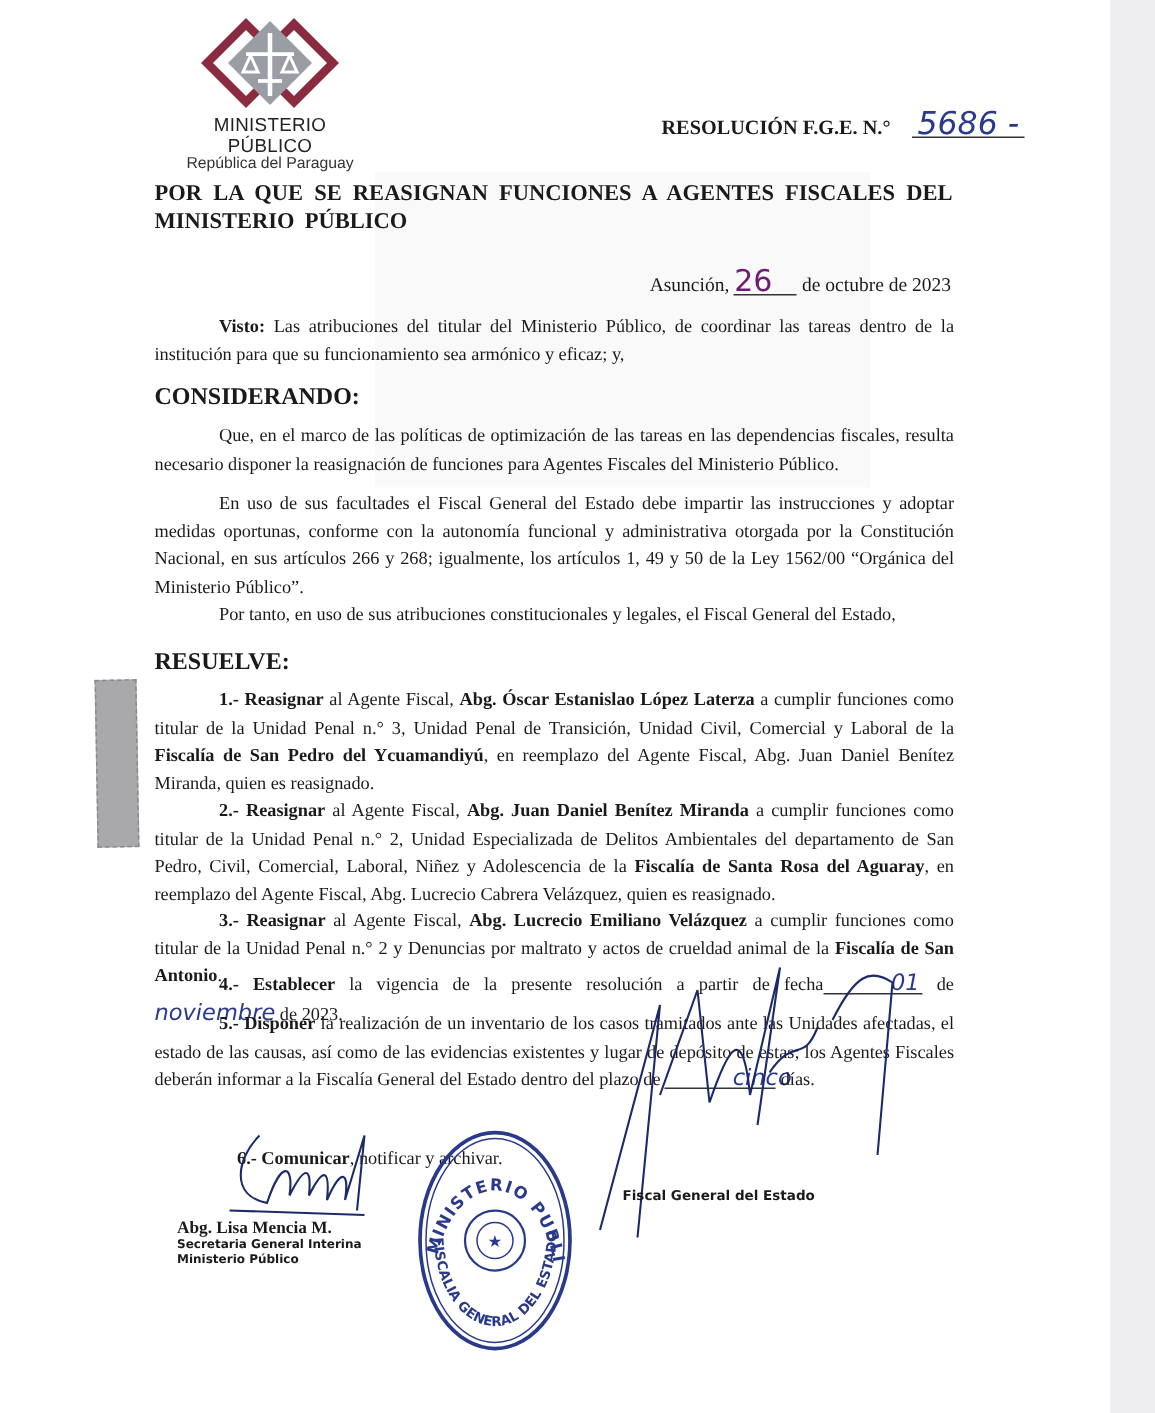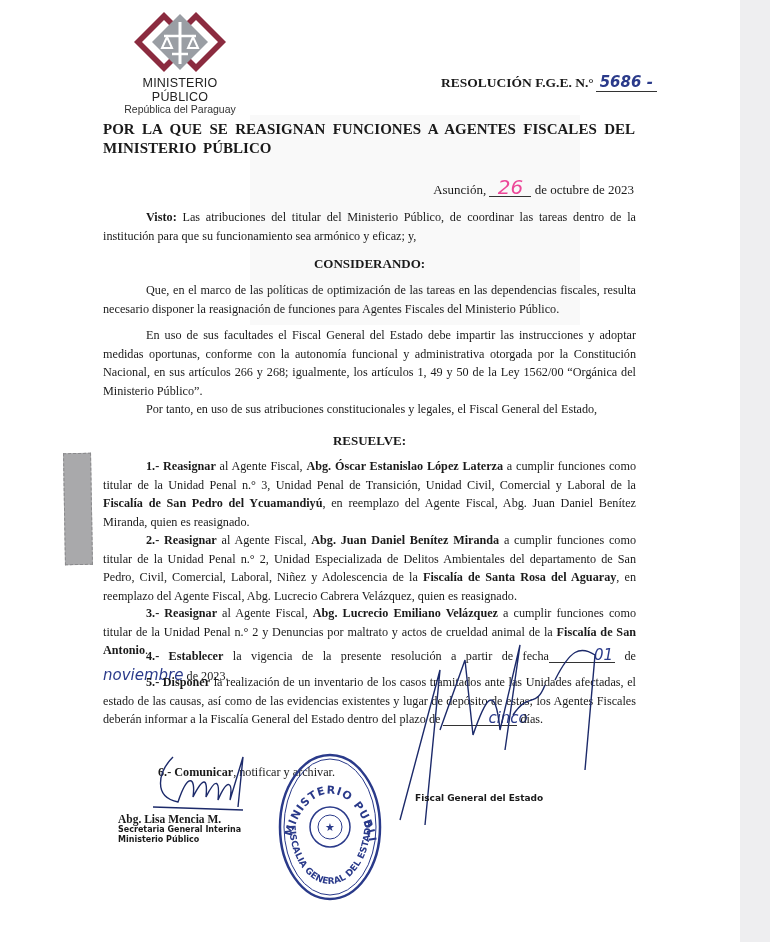--- a/index.html
+++ b/index.html
@@ -23,42 +23,42 @@
     background: #f6f6f6; opacity: 0.7;
   }
   .logo { position: absolute; left: 115px; top: 10px; width: 130px; height: 100px; text-align: center; }
   .logo svg { display: block; margin: 0 auto; }
   .logo .l1 { font-family: "Liberation Sans", sans-serif; font-size: 12.5px; color: #222; letter-spacing: 0.2px; margin-top: 2px; }
   .logo .l2 { font-family: "Liberation Sans", sans-serif; font-size: 10.5px; color: #333; margin-top: -1px; }
   .resno {
     position: absolute; left: 441px; top: 73px; font-weight: bold; font-size: 13.5px;
   }
   .resno .num {
-    font-family: "DejaVu Sans", sans-serif; font-weight: bold; font-style: italic;
-    color: #2a3a8a; font-size: 15px; display: inline-block; border-bottom: 1px solid #333;
-    padding: 0 4px; line-height: 18px; margin-left: 2px;
+    font-family: "DejaVu Sans", sans-serif; font-weight: normal; font-style: italic;
+    color: #2a3a8a; font-size: 21px; display: inline-block; border-bottom: 1px solid #333;
+    padding: 0 4px; line-height: 18px; margin-left: 14px;
   }
   .title {
     position: absolute; left: 103px; top: 120px; width: 532px; font-weight: bold; font-size: 15px;
     text-align: justify; text-align-last: left; line-height: 19px; word-spacing: 3px;
   }
   .date {
     position: absolute; right: 136px; top: 178px; font-size: 13px;
   }
   .hand {
-    font-family: "DejaVu Sans", sans-serif; font-style: italic; color: #ec4899;
-    display: inline-block; border-bottom: 1px solid #333; text-align: center;
+    font-family: "DejaVu Sans", sans-serif; color: #701a75;
+    display: inline-block; border-bottom: 1px solid #333; 
   }
   .date .hand { width: 42px; font-size: 20px; line-height: 18px; }
   .para {
     position: absolute; left: 103px; width: 533px; font-size: 12.2px; line-height: 18.5px;
     text-align: justify; text-indent: 43px;
   }
   .heading {
-    position: absolute; left: 103px; width: 533px; text-align: center; font-weight: bold; font-size: 13px;
+    position: absolute; left: 103px; width: 533px; font-weight: bold; font-size: 16px;
   }
   .b { font-weight: bold; }
   .hand-inline {
     font-family: "DejaVu Sans", sans-serif; color: #2a3a8a; font-size: 15px; font-style: italic;
   }
   .hand-u { border-bottom: 1px solid #333; display: inline-block; padding: 0 2px; line-height: 14px; }
   .sig-block { position: absolute; text-align: left; font-family: "DejaVu Sans", sans-serif; font-weight: bold; }
   .sig-left { left: 118px; top: 813px; width: 150px; }
   .sig-left .n { font-family: "Liberation Serif", serif; font-size: 11.5px; }
   .sig-left .r { font-size: 8px; line-height: 10px; }

